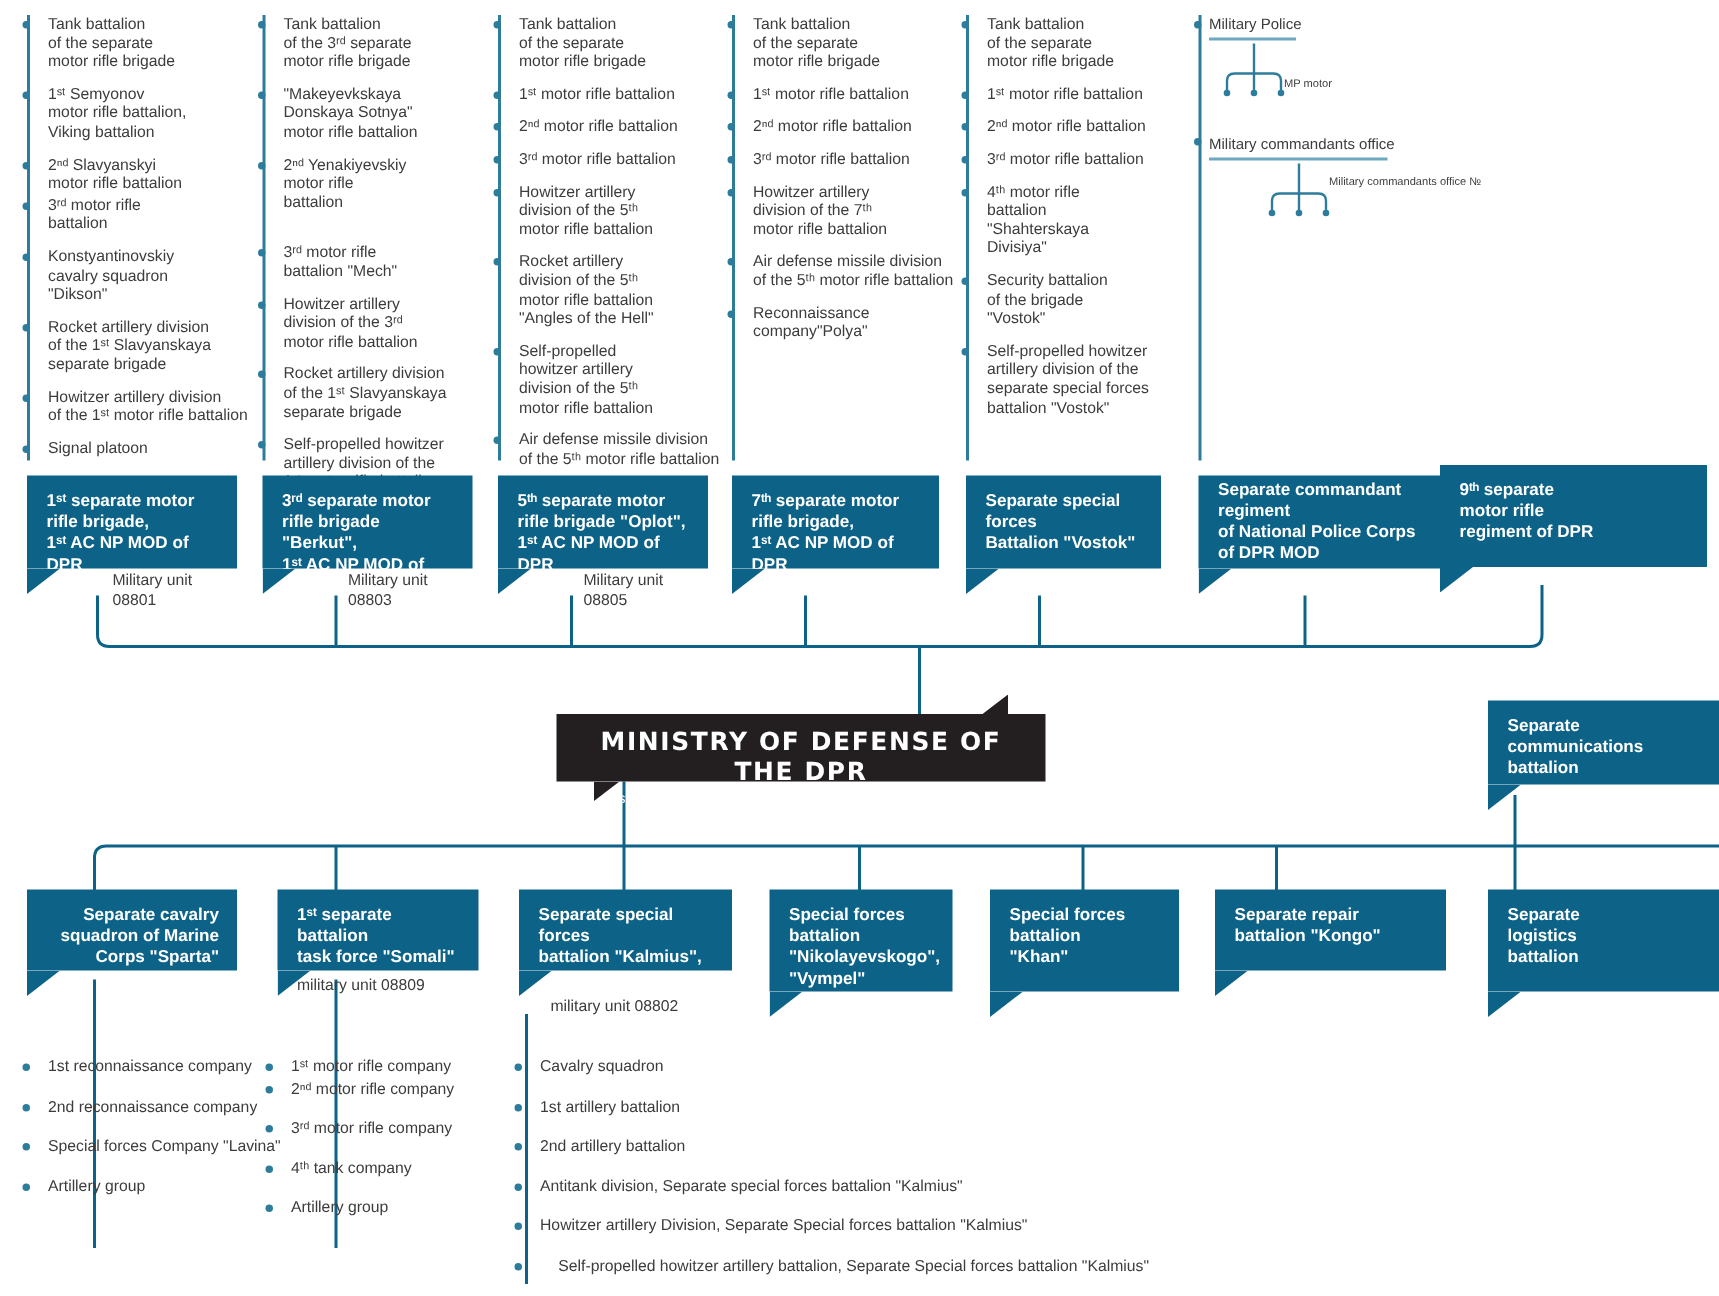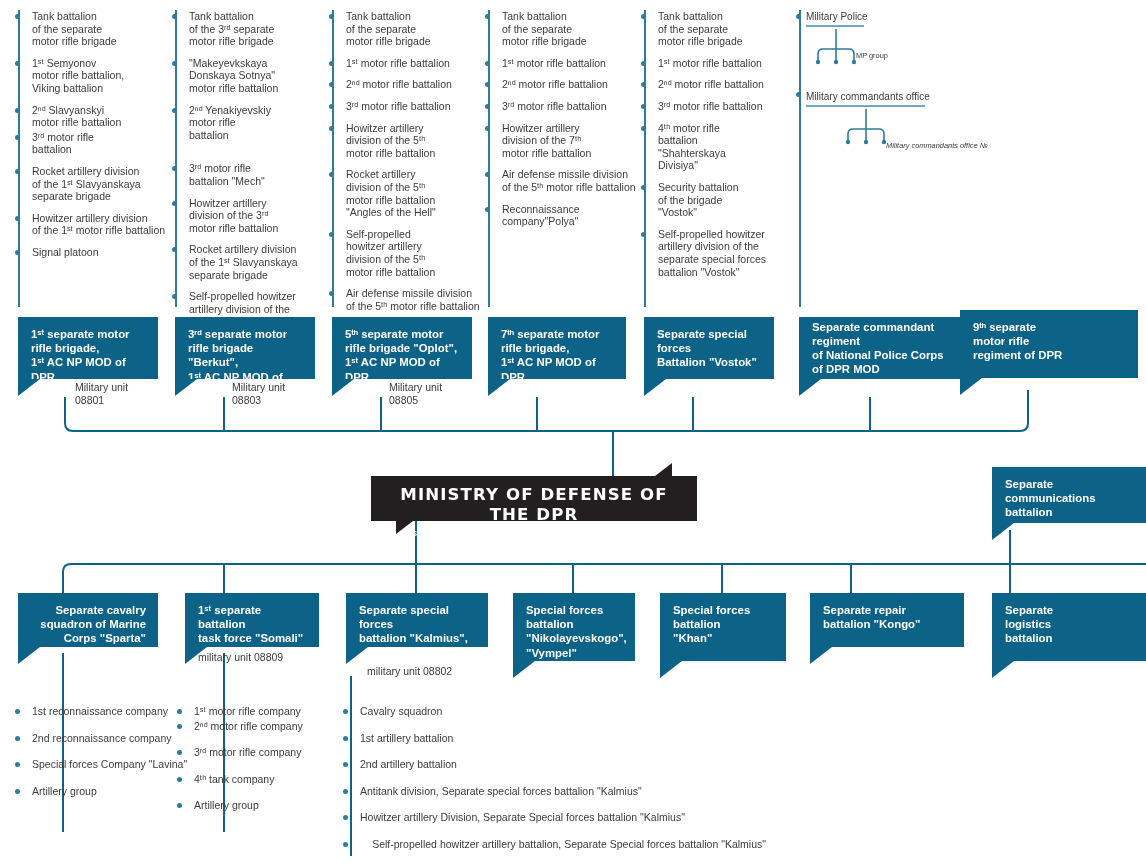--- a/index.html
+++ b/index.html
@@ -118,20 +118,21 @@
     </g>
   </svg>
 
   <div class="col" style="left:18px;top:10px;width:150px;">
     <div class="spine" style="height:297px;"></div>
     <div id="list-col1">
         <div class="bullet" style="margin-bottom: 9px;"><span class="dot"></span><span>Tank battalion<br>of the separate<br>motor rifle brigade</span></div>
         <div class="bullet" style="margin-bottom: 9px;"><span class="dot"></span><span>1ˢᵗ Semyonov<br>motor rifle battalion,<br>Viking battalion</span></div>
         <div class="bullet" style="margin-bottom: 2px;"><span class="dot"></span><span>2ⁿᵈ Slavyanskyi<br>motor rifle battalion</span></div>
         <div class="bullet" style="margin-bottom: 9px;"><span class="dot"></span><span>3ʳᵈ motor rifle<br>battalion</span></div>
+        <div class="bullet" style="margin-bottom: 9px;"><span class="dot"></span><span>Konstyantinovskiy<br>cavalry squadron<br>"Dikson"</span></div>
         <div class="bullet" style="margin-bottom: 9px;"><span class="dot"></span><span>Rocket artillery division<br>of the 1ˢᵗ Slavyanskaya<br>separate brigade</span></div>
         <div class="bullet" style="margin-bottom: 9px;"><span class="dot"></span><span>Howitzer artillery division<br>of the 1ˢᵗ motor rifle battalion</span></div>
         <div class="bullet" style="margin-bottom: 9px;"><span class="dot"></span><span>Signal platoon</span></div>
       </div>
   </div>
 
   <div class="col" style="left:175px;top:10px;width:152px;">
     <div class="spine" style="height:297px;"></div>
     <div id="list-col2">
         <div class="bullet" style="margin-bottom: 9px;"><span class="dot"></span><span>Tank battalion<br>of the 3ʳᵈ separate<br>motor rifle brigade</span></div>
@@ -197,41 +198,41 @@
       <svg width="130" height="42">
         <g fill="none" stroke="#2e7c9b" stroke-width="1.6">
           <path d="M30 2 L30 22"></path>
           <path d="M12 34 L12 27 Q12 22 17 22 L43 22 Q48 22 48 27 L48 34"></path>
           <path d="M30 22 L30 34"></path>
         </g>
         <circle cx="12" cy="35" r="2.2" fill="#2e7c9b"></circle>
         <circle cx="30" cy="35" r="2.2" fill="#2e7c9b"></circle>
         <circle cx="48" cy="35" r="2.2" fill="#2e7c9b"></circle>
       </svg>
-      <div class="mlabel" style="left:50px;top:41px;">MP group</div>
+      <div class="mlabel" style="left:50px;top:41px;">MP motor</div>
     </div>
 
     <div class="bullet" style="position:absolute;left:0;top:78px;margin:0;">
       <span class="dot"></span>
     </div>
 
     <div class="mini" style="left:7px;top:80px;">
       <div class="mtitle">Military commandants office</div>
       <div class="mrule" style="width:119px;"></div>
       <svg width="210" height="42">
         <g fill="none" stroke="#2e7c9b" stroke-width="1.6">
           <path d="M60 2 L60 22"></path>
           <path d="M42 34 L42 27 Q42 22 47 22 L73 22 Q78 22 78 27 L78 34"></path>
           <path d="M60 22 L60 34"></path>
         </g>
         <circle cx="42" cy="35" r="2.2" fill="#2e7c9b"></circle>
         <circle cx="60" cy="35" r="2.2" fill="#2e7c9b"></circle>
         <circle cx="78" cy="35" r="2.2" fill="#2e7c9b"></circle>
       </svg>
-      <div class="mlabel" style="left:80px;top:51px;font-style:italic;">Military commandants office №</div>
+      <div class="mlabel" style="left:80px;top:26px;">Military commandants office №</div>
     </div>
   </div>
 
   <div class="flag" style="left:18px;top:317px;width:140px;height:62px;">
     <span class="txt">1ˢᵗ separate motor<br>rifle brigade,<br>1ˢᵗ AC NP MOD of DPR</span>
     <span class="tail"></span>
   </div>
   <div class="unitcap" style="left:75px;top:381px;width:90px;">Military unit<br>08801</div>
 
   <div class="flag" style="left:175px;top:317px;width:140px;height:62px;">

